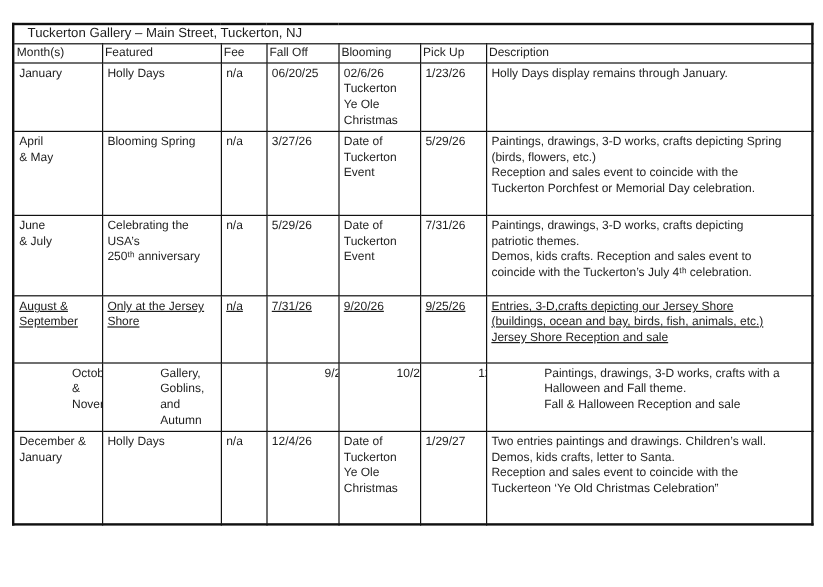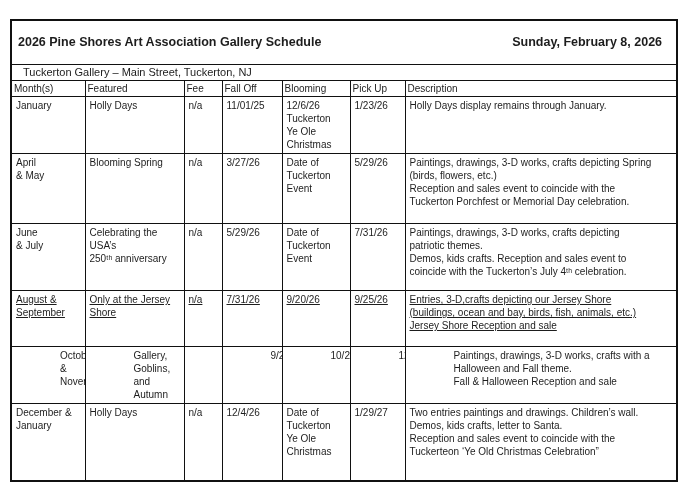--- a/index.html
+++ b/index.html
@@ -93,49 +93,41 @@
       <col style="width:74px">
       <col style="width:99px">
       <col style="width:38px">
       <col style="width:60px">
       <col style="width:68px">
       <col style="width:55px">
       <col style="width:272px">
     </colgroup>
 
     <tbody>
-        <tr class="title-row">
-      <td colspan="7">
-        <div class="title-flex">
-          <span class="doc-title">2026 Pine Shores Art Association Gallery Schedule</span>
-          <span class="doc-date">Sunday, February 8, 2026</span>
-        </div>
-      </td>
-    </tr>
 
     <tr class="subtitle-row">
       <td colspan="7">Tuckerton Gallery – Main Street, Tuckerton, NJ</td>
     </tr>
 
     <tr class="header-row">
       <th>Month(s)</th>
       <th>Featured</th>
       <th>Fee</th>
       <th>Fall Off</th>
       <th>Blooming</th>
       <th>Pick Up</th>
       <th>Description</th>
     </tr>
 
     <tr class="r0">
       <td class="c-months">January</td>
       <td class="c-exhibit">Holly Days</td>
       <td class="c-fee">n/a</td>
-      <td class="c-drop">11/01/25</td>
-      <td class="c-reception">12/6/26
+      <td class="c-drop">06/20/25</td>
+      <td class="c-reception">02/6/26
 Tuckerton
 Ye Ole
 Christmas</td>
       <td class="c-pick">1/23/26</td>
       <td class="c-desc">Holly Days display remains through January.</td>
     </tr>
 
 
     <tr class="r2">
       <td class="c-months">April

